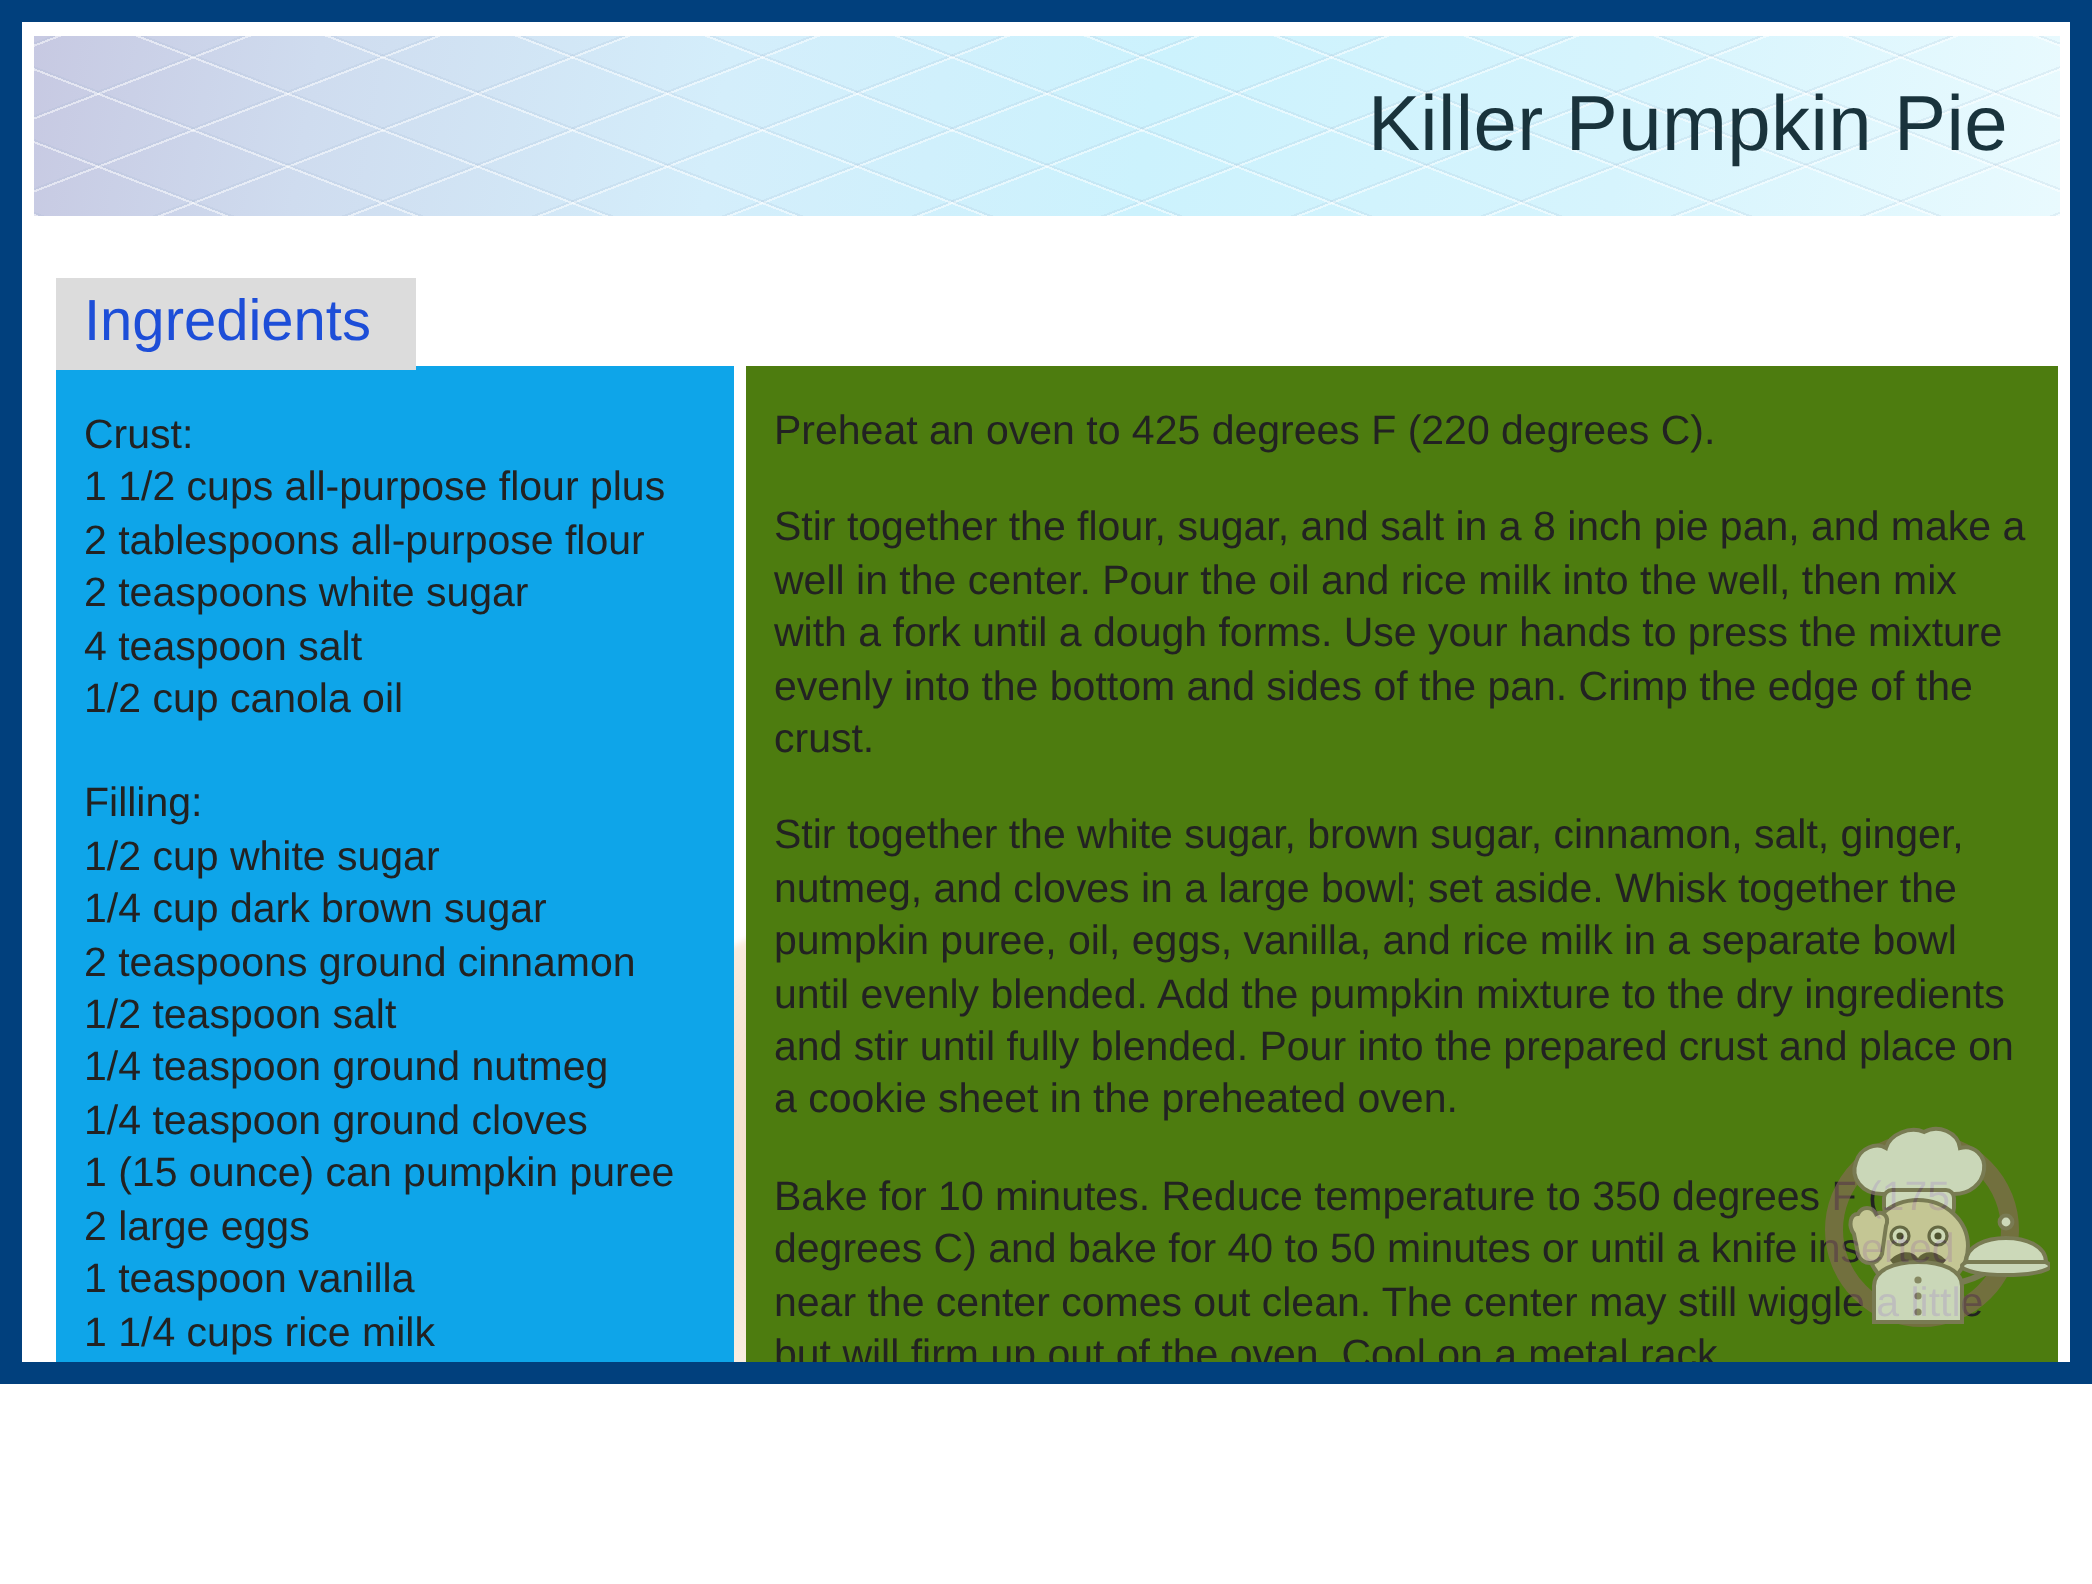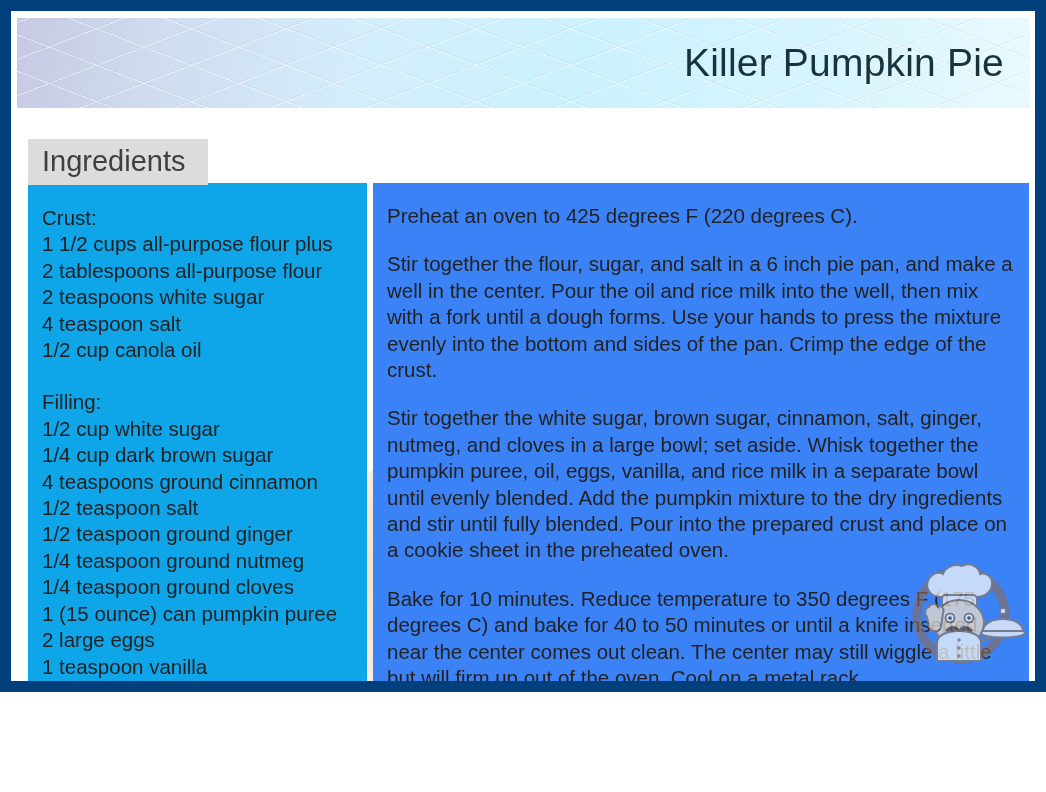--- a/index.html
+++ b/index.html
@@ -81,21 +81,21 @@
     margin: -15px 0 0 -58px;
     border-radius: 50%;
     background: rgba(196,166,140,0.26);
     filter: blur(2px);
   }
 
   
   .tab {
     position: absolute;
     background: #dcdcdc;
-    color: #404040;
+    color: #1d4ed8;
     font-size: 29px;
     line-height: 1;
     padding: 8px 22px 9px 14px;
     z-index: 6;
     white-space: nowrap;
     text-align: right;
   }
   .tab-directions { background: #e9e9e9; }
 
   .panel {
@@ -108,21 +108,21 @@
     top: 172px;
     width: 339px;
     height: 606px;
     background: #0ea5e9;
   }
   .panel-directions {
     left: 362px;
     top: 172px;
     width: 656px;
     height: 606px;
-    background: #3b82f6;
+    background: #4d7c0f;
   }
 
   .panel-content {
     position: relative;
     z-index: 7;
     color: #222222;
   }
   .ingredients-list {
     padding: 22px 12px 0 14px;
     font-size: 20.5px;
@@ -179,37 +179,36 @@
           <div class="ing-line">Crust:</div>
           <div class="ing-line">1 1/2 cups all-purpose flour plus</div>
           <div class="ing-line">2 tablespoons all-purpose flour</div>
           <div class="ing-line">2 teaspoons white sugar</div>
           <div class="ing-line">4 teaspoon salt</div>
           <div class="ing-line">1/2 cup canola oil</div>
           <div class="ing-spacer"></div>
           <div class="ing-line">Filling:</div>
           <div class="ing-line">1/2 cup white sugar</div>
           <div class="ing-line">1/4 cup dark brown sugar</div>
-          <div class="ing-line">4 teaspoons ground cinnamon</div>
+          <div class="ing-line">2 teaspoons ground cinnamon</div>
           <div class="ing-line">1/2 teaspoon salt</div>
-          <div class="ing-line">1/2 teaspoon ground ginger</div>
           <div class="ing-line">1/4 teaspoon ground nutmeg</div>
           <div class="ing-line">1/4 teaspoon ground cloves</div>
           <div class="ing-line">1 (15 ounce) can pumpkin puree</div>
           <div class="ing-line">2 large eggs</div>
           <div class="ing-line">1 teaspoon vanilla</div>
           <div class="ing-line">1 1/4 cups rice milk</div>
         </div>
     </div>
 
 
     <div class="panel panel-directions">
       <div class="panel-content directions-body" id="directions-body">
           <p class="dir-para">Preheat an oven to 425 degrees F (220 degrees C).</p>
-          <p class="dir-para">Stir together the flour, sugar, and salt in a 6 inch pie pan, and make a well in the center. Pour the oil and rice milk into the well, then mix with a fork until a dough forms. Use your hands to press the mixture evenly into the bottom and sides of the pan. Crimp the edge of the crust.</p>
+          <p class="dir-para">Stir together the flour, sugar, and salt in a 8 inch pie pan, and make a well in the center. Pour the oil and rice milk into the well, then mix with a fork until a dough forms. Use your hands to press the mixture evenly into the bottom and sides of the pan. Crimp the edge of the crust.</p>
           <p class="dir-para">Stir together the white sugar, brown sugar, cinnamon, salt, ginger, nutmeg, and cloves in a large bowl; set aside. Whisk together the pumpkin puree, oil, eggs, vanilla, and rice milk in a separate bowl until evenly blended. Add the pumpkin mixture to the dry ingredients and stir until fully blended. Pour into the prepared crust and place on a cookie sheet in the preheated oven.</p>
           <p class="dir-para">Bake for 10 minutes. Reduce temperature to 350 degrees F (175 degrees C) and bake for 40 to 50 minutes or until a knife inserted near the center comes out clean. The center may still wiggle a little but will firm up out of the oven. Cool on a metal rack.</p>
         </div>
     </div>
 
     <svg class="chef-logo" viewBox="0 0 128 128">
       <circle cx="64" cy="70" r="44" fill="none" stroke="#8a6a5c" stroke-width="9" opacity="0.85"></circle>
 
       <path d="M44 52 C34 52 28 44 31 36 C33 29 41 26 46 29 C48 22 58 18 65 21 C72 17 82 21 83 29 C90 27 96 33 95 40 C94 47 88 52 80 52 Z" fill="#fbfbf9" stroke="#8a7b6e" stroke-width="2"></path>
       <rect x="45" y="50" width="35" height="13" rx="4" fill="#fdfdfb" stroke="#8a7b6e" stroke-width="2"></rect>

